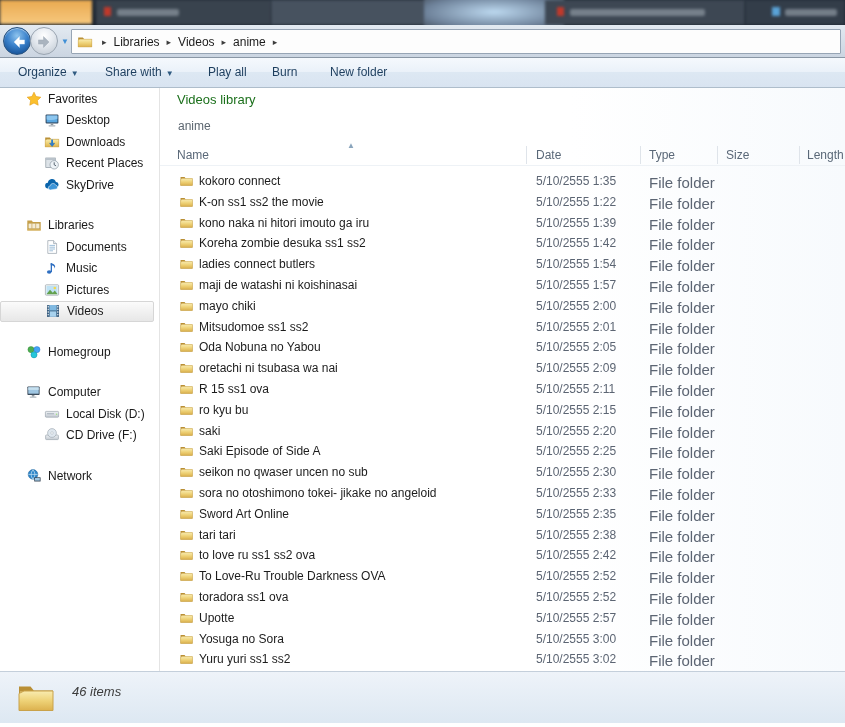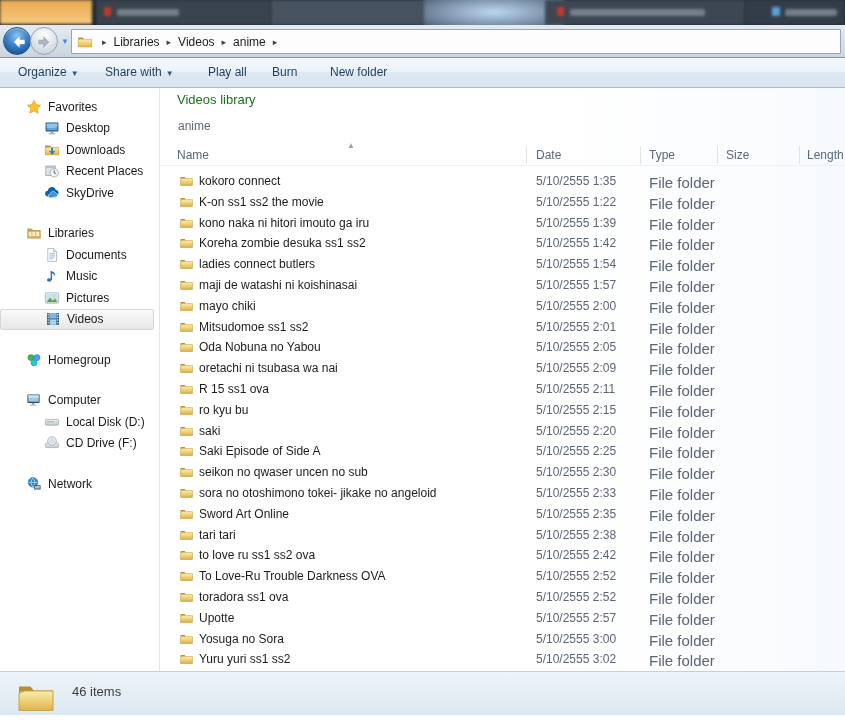--- a/index.html
+++ b/index.html
@@ -39,21 +39,21 @@
 
   
   .toolbar { position:absolute; top:58px; left:0; width:845px; height:30px;
     background:linear-gradient(#f5f9fd 0%, #eaf1f9 49%, #dde8f3 50%, #d9e4f1 100%);
     border-bottom:1px solid #aebdcb; }
   .tb-item { position:absolute; top:7px; font-size:12px; color:#1d3e5e; white-space:nowrap; cursor:default; }
   .tb-item .dd { font-size:8px; color:#2f5a80; margin-left:4px; }
 
   
   .body { position:absolute; top:88px; left:0; width:845px; height:587px; display:flex; background:#fff; }
-  .sidebar { width:160px; border-right:1px solid #e4e4e4; padding-top:8px; }
+  .sidebar { width:160px; border-right:1px solid #e4e4e4; }
   .side-section { margin-top:19px; }
   .side-section:first-child { margin-top:0; }
   .side-item { height:21.5px; display:flex; align-items:center; font-size:12px; color:#1a1a1a; white-space:nowrap; }
   .side-item.level0 { padding-left:26px; }
   .side-item.level1 { padding-left:44px; }
   .side-item .ic { width:16px; height:16px; margin-right:6px; flex:none; }
   .side-item.sel { background:linear-gradient(#fbfbfb,#e7e7e7); border:1px solid #d6d6d6;
     border-radius:2px; margin-right:5px; }
 
   
@@ -66,22 +66,22 @@
   .col-sep { position:absolute; top:2px; width:1px; height:18px; background:#dfe4ea; }
   .sort-arrow { position:absolute; left:187px; top:-3px; font-size:8px; color:#8aa5bc; }
   .rows { position:absolute; left:0; right:0; top:83px; }
   .row { position:relative; height:20.8px; }
   .row .ic { position:absolute; left:19px; top:3px; width:15px; height:14px; }
   .cell-name { position:absolute; left:39px; top:3px; font-size:12px; color:#1c1c1c; white-space:nowrap; }
   .cell-date { position:absolute; left:376px; top:3px; font-size:12px; color:#5c6573; white-space:nowrap;text-align:right; }
   .cell-type { position:absolute; left:489px; top:3px; font-size:15px; color:#5c6573; white-space:nowrap;text-align:right; }
 
   
-  .status-bar { position:absolute; bottom:12px; left:0; width:845px; height:44px;
-    background:linear-gradient(#eef3f9,#dde8f2); border-top:1px solid #c4cfdb; }
+  .status-bar { position:absolute; bottom:4px; left:0; width:845px; height:52px;
+    background:linear-gradient(#eef3f9,#dde8f2); border-top:1px solid #c4cfdb;font-style:italic; }
   .status-bar .bigfolder { position:absolute; left:16px; top:6px; width:40px; height:40px; }
   .status-count { position:absolute; left:72px; top:12px; font-size:13px; color:#3c3c3c; }
 
   .defs { position:absolute; width:0; height:0; overflow:hidden; }
 </style>
 </head>
 <body>
 
 <svg class="defs" aria-hidden="true">
   <defs>

